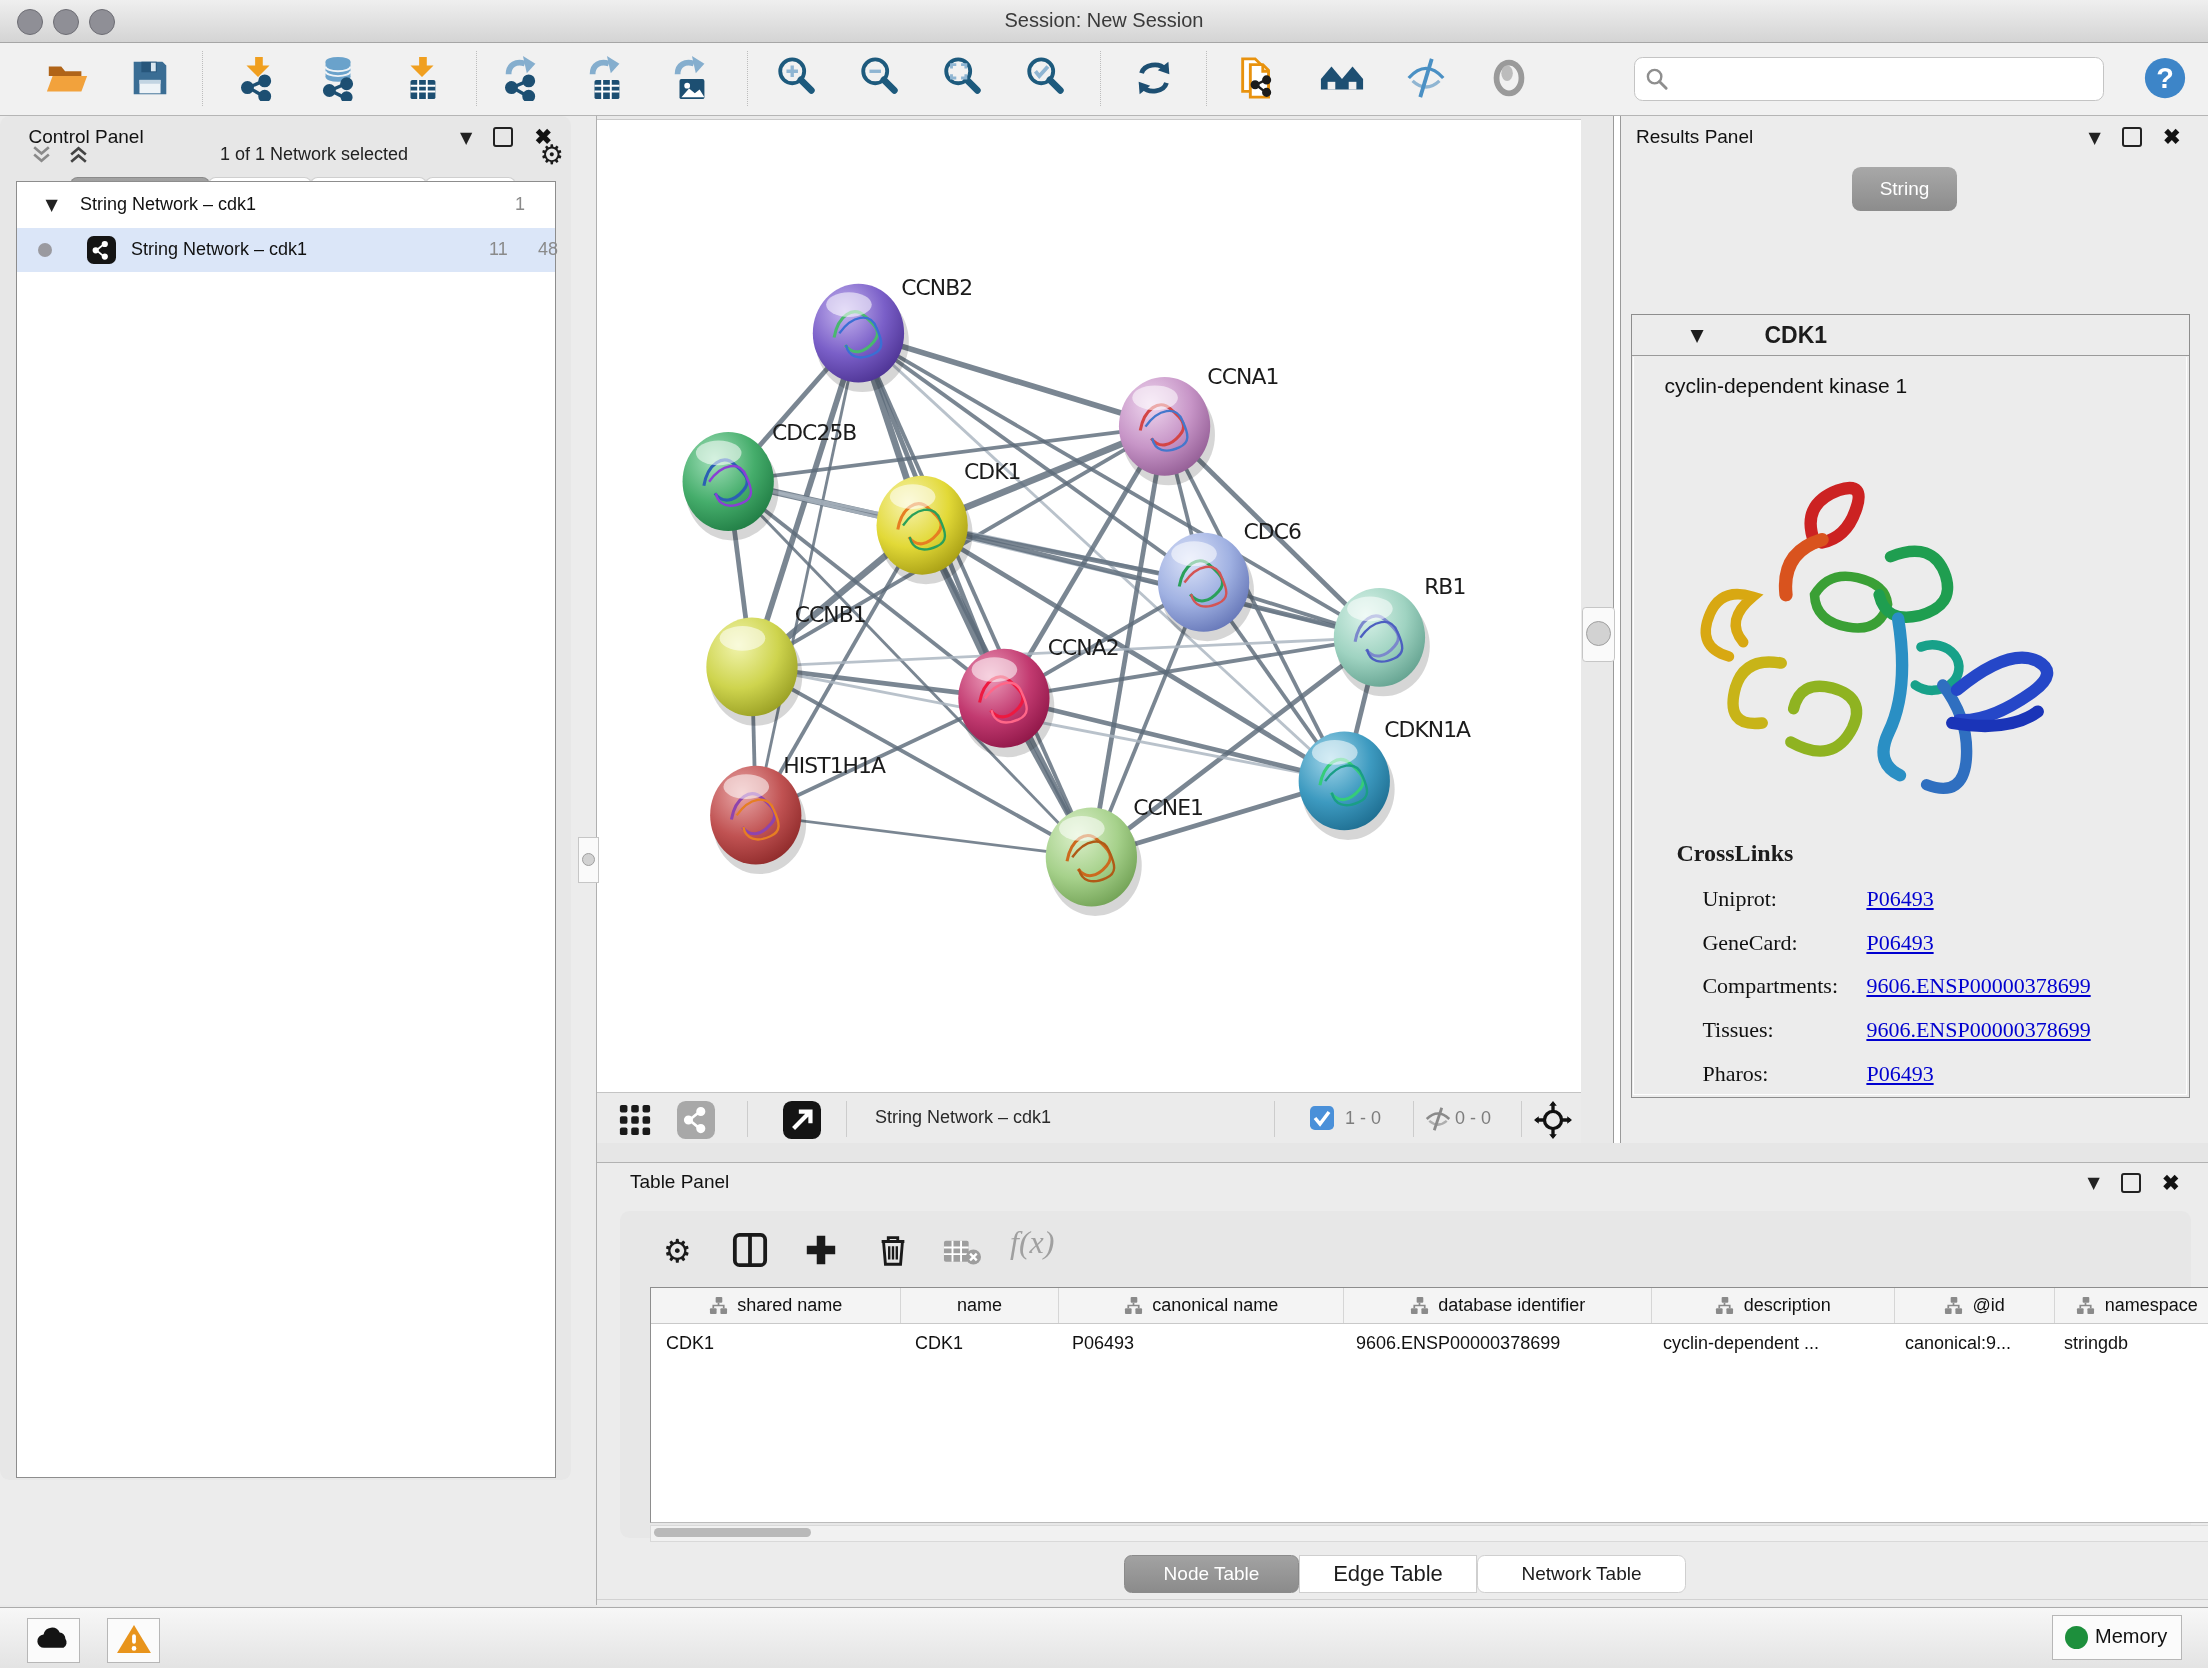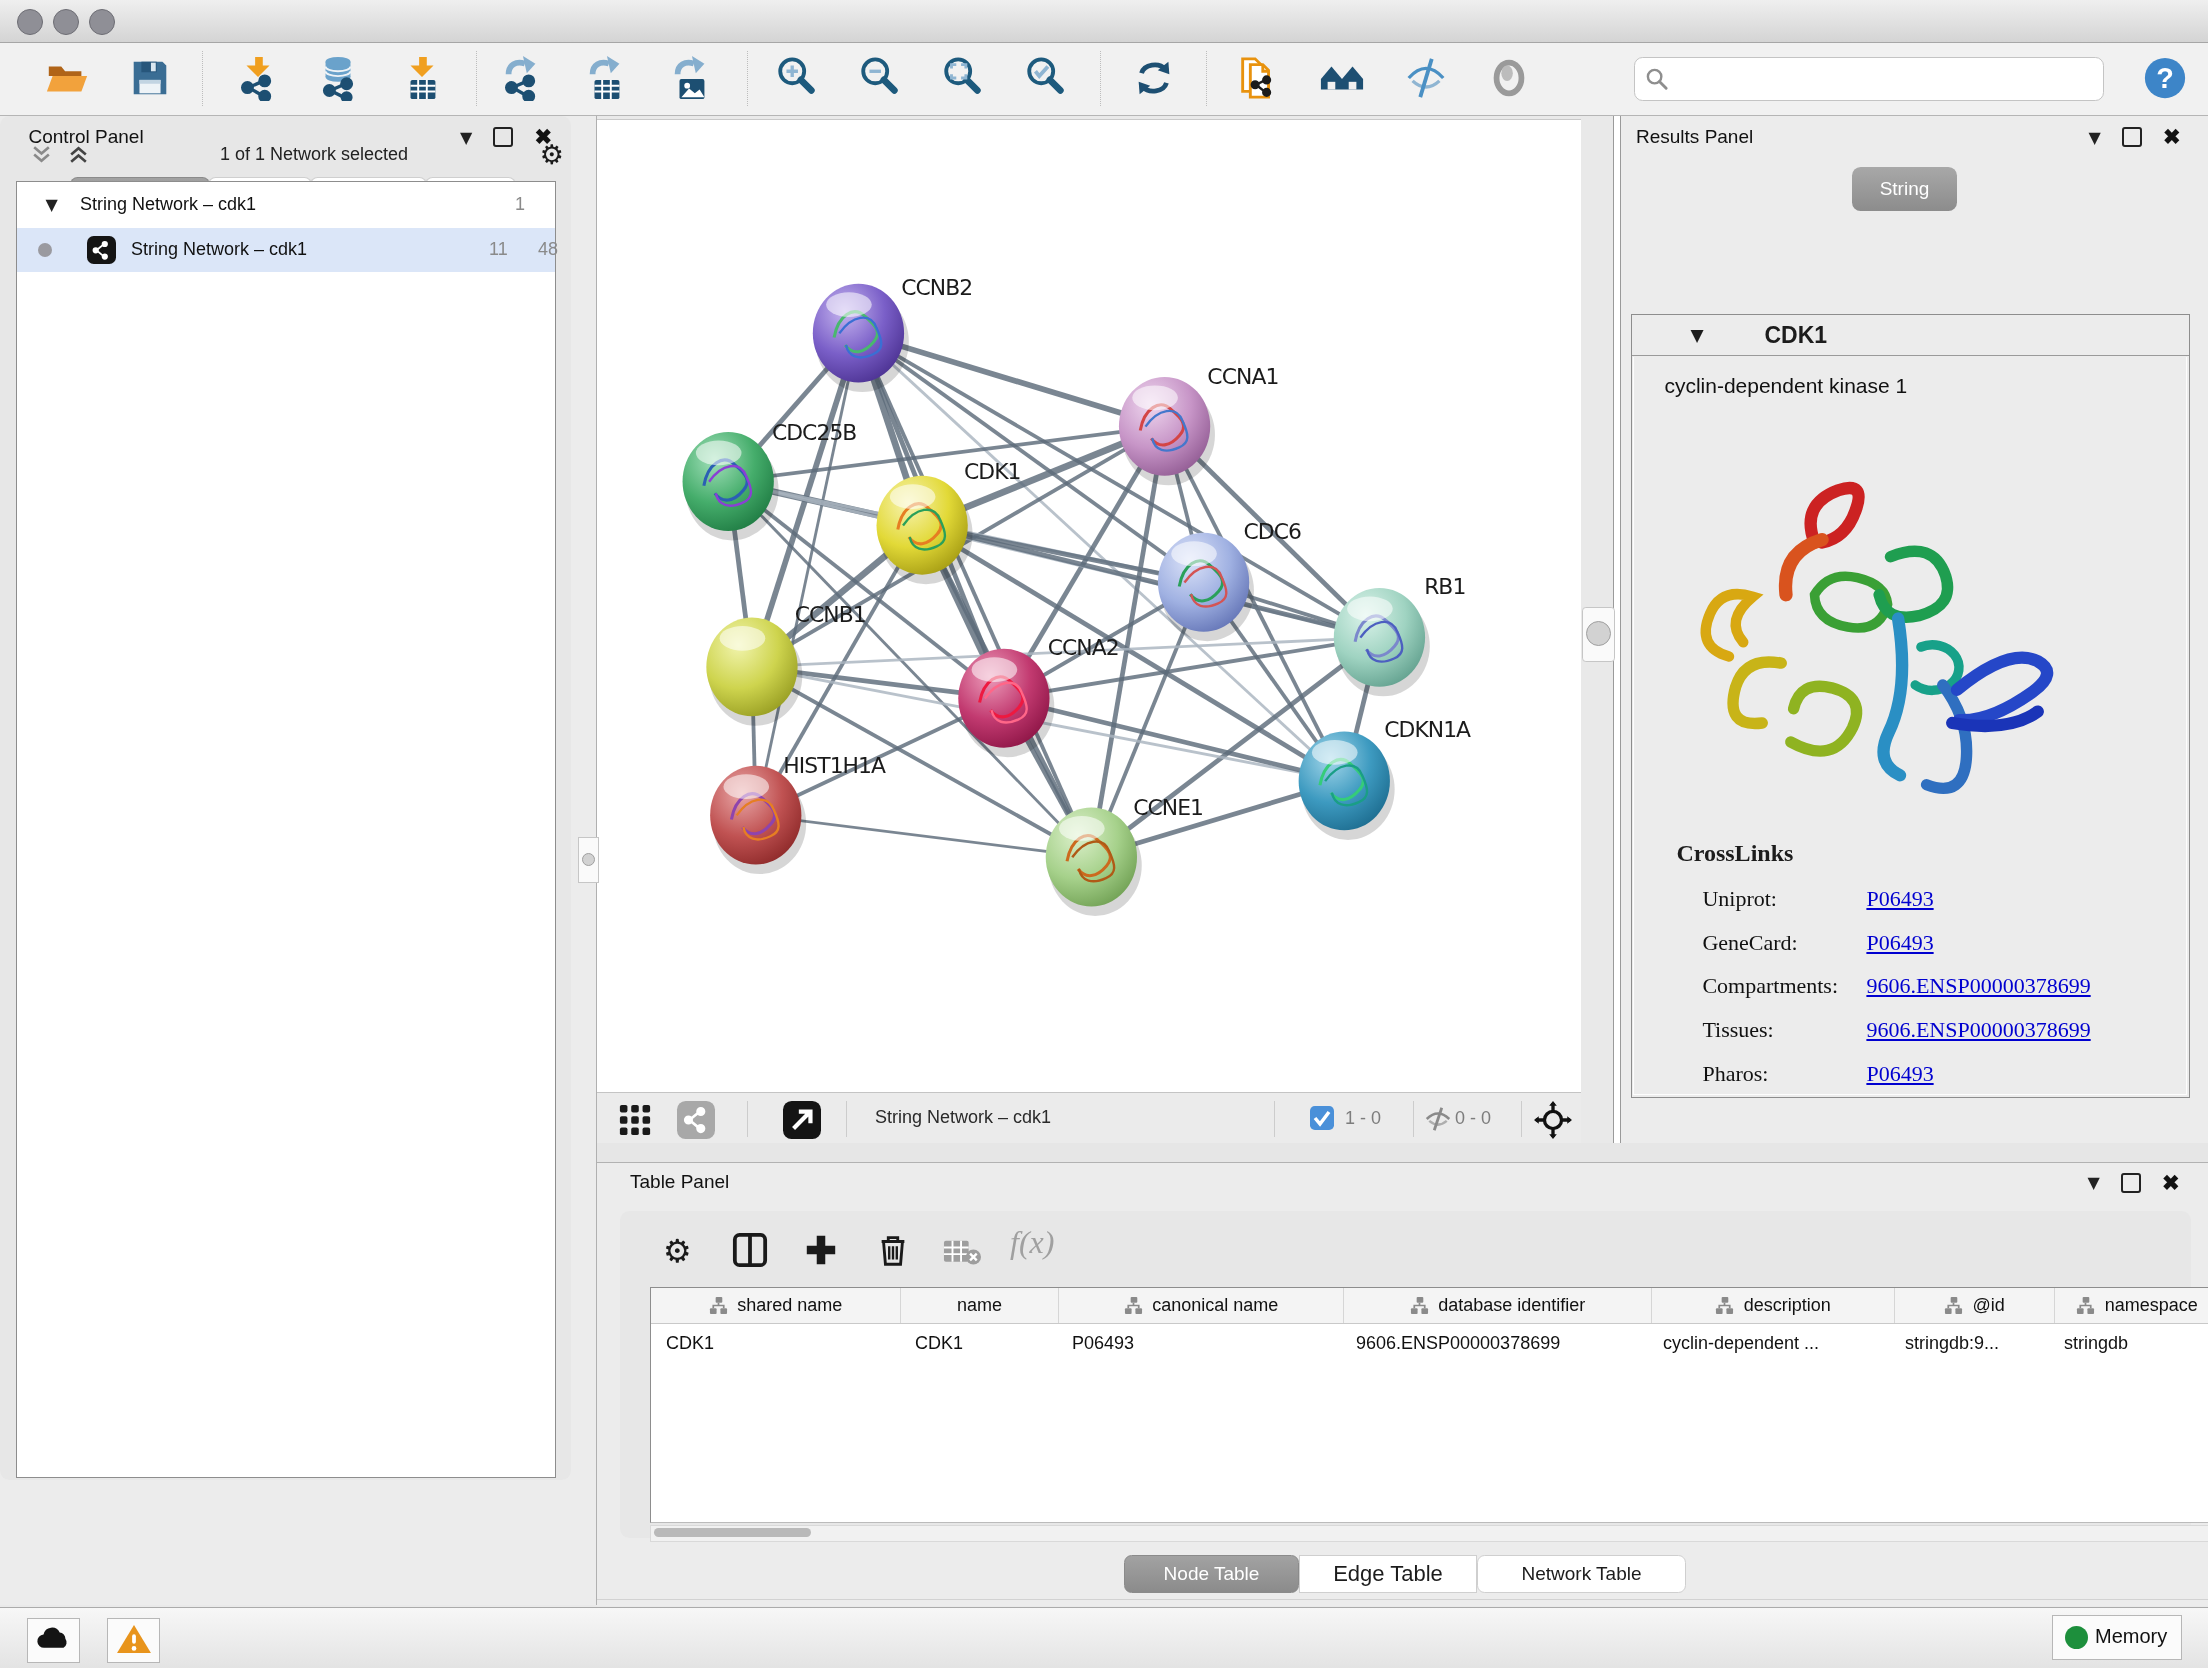--- a/index.html
+++ b/index.html
@@ -102,20 +102,21 @@
 </style>
 </head>
 <body>
 
 <div id="app">
 
   <div id="titlebar" class="abs">
     <span class="tlight" style="left:17px"></span>
     <span class="tlight" style="left:53px"></span>
     <span class="tlight" style="left:89px"></span>
+    <div id="win-title">Session: New Session</div>
   </div>
 
   <div id="toolbar" class="abs">
     <div class="tbico" style="left:44px">
       <svg viewBox="0 0 48 48">
           <path d="M5 12h13l4 5h17v5H5z" fill="#b06418"></path>
           <path d="M9 22h36l-6 16H3z" fill="#f2a23c"></path>
         </svg>
     </div>
     <div class="tbico" style="left:127px">
@@ -766,21 +767,21 @@
               </svg>
               <span>namespace</span>
             </div>
           </div>
         <div id="tp-row">
             <div class="td" style="width: 249px;">CDK1</div>
             <div class="td" style="width: 157px;">CDK1</div>
             <div class="td" style="width: 284px;">P06493</div>
             <div class="td" style="width: 307px;">9606.ENSP00000378699</div>
             <div class="td" style="width: 242px;">cyclin-dependent ...</div>
-            <div class="td" style="width: 159px;">stringdb:9...</div>
+            <div class="td" style="width: 159px;">canonical:9...</div>
             <div class="td" style="width: 164px;">stringdb</div>
           </div>
       </div>
       <div id="tp-hscroll">
         <div id="tp-hthumb"></div>
       </div>
     </div>
     <div id="tp-tabs">
         <div class="tab active" style="position: absolute; top: 392px; left: 527px; width: 173px; height: 36px; line-height: 36px; text-align: center; font-size: 19px; border: 1px solid rgb(139, 139, 139); border-radius: 7.6px; cursor: pointer; background: linear-gradient(rgb(162, 162, 162), rgb(139, 139, 139)); color: rgb(255, 255, 255);">Node Table</div>
         <div class="tab" style="position: absolute; top: 392px; left: 702px; width: 176px; height: 36px; line-height: 36px; text-align: center; font-size: 22px; background: rgb(255, 255, 255); border: 1px solid rgb(207, 207, 207); border-radius: 0; cursor: pointer;">Edge Table</div>

